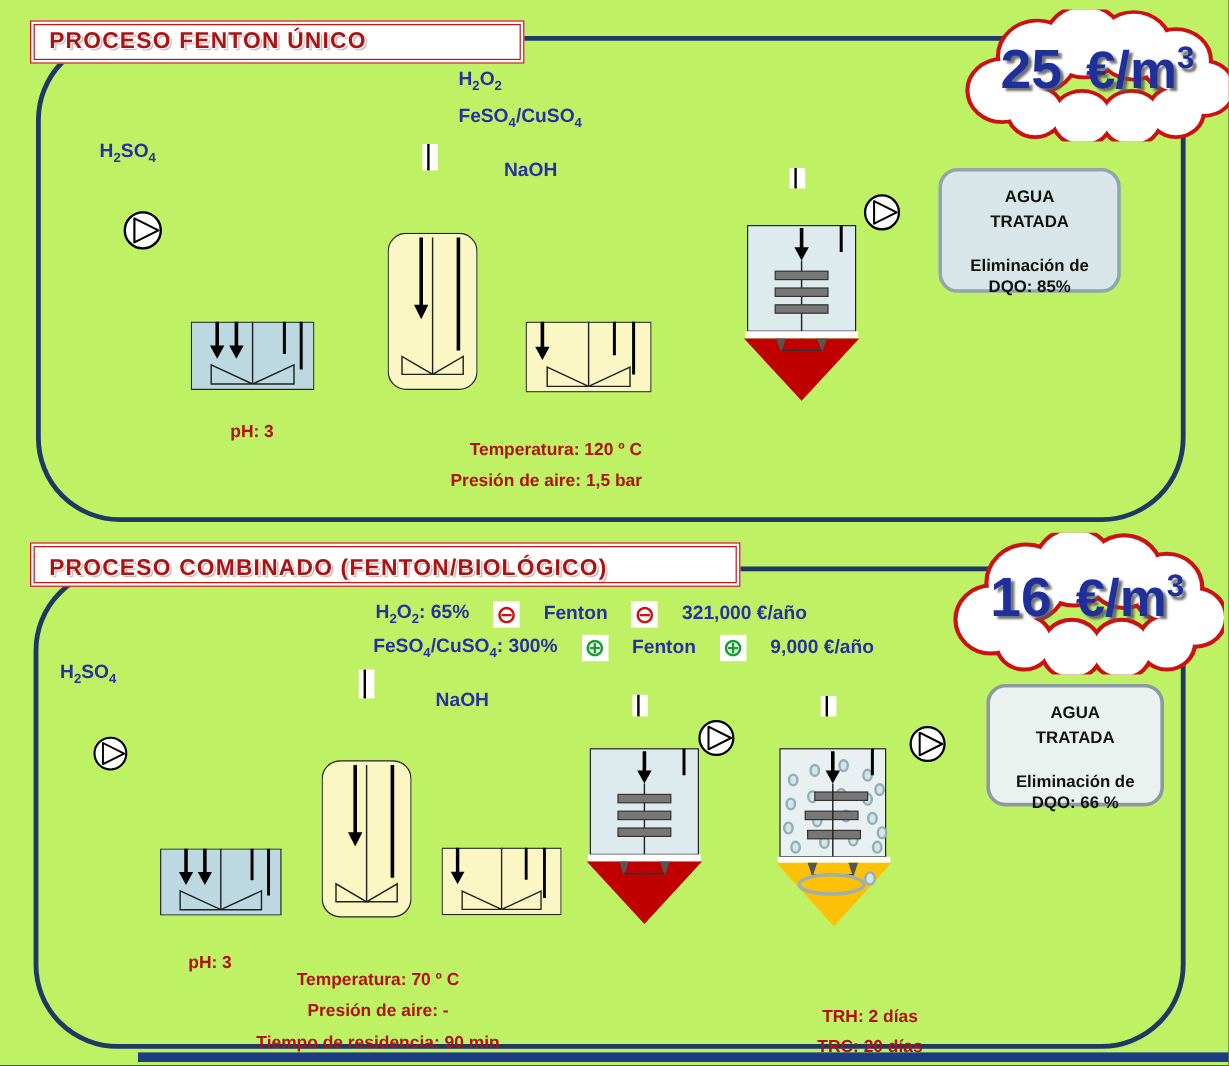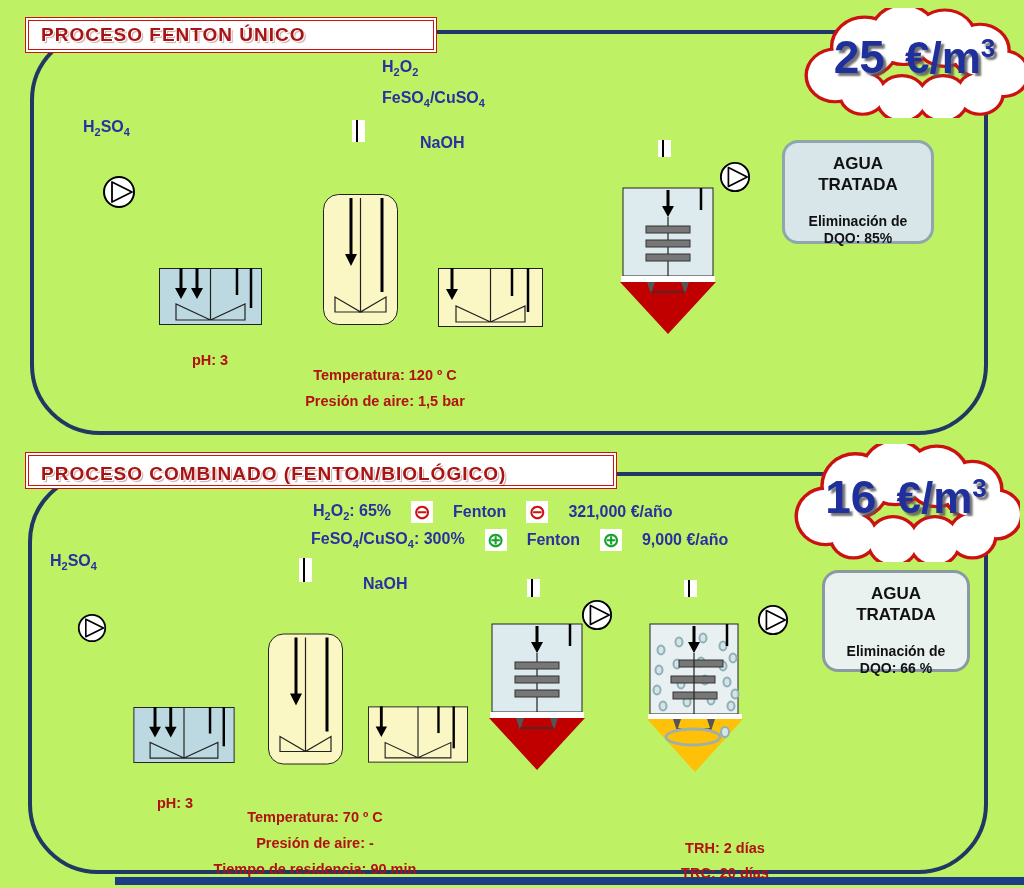--- a/index.html
+++ b/index.html
@@ -14,21 +14,21 @@
   .cloud{position:absolute;}
   .cloud svg{position:absolute;left:0;top:0;width:100%;height:100%;}
   .cost{position:absolute;left:0;width:100%;text-align:center;font-weight:bold;color:#1F2F9B;
         text-shadow:3px 3px 2px rgba(90,90,90,.85);white-space:nowrap;}
   .cost .val{font-size:46px;}
   .cost .unit{font-size:44px;margin-left:20px;}
   .cost sup{font-size:26px;vertical-align:16px;}
   .treated{position:absolute;border:3px solid #8FA6AC;border-radius:16px;background:#D8E6E9;
            text-align:center;box-sizing:border-box;padding-top:10px;color:#111;}
   .treated.alt{background:#EAF2F0;border-color:#8A9AA0;}
-  .treated .t1{font-size:17px;font-weight:bold;line-height:21px;}
+  .treated .t1{font-size:14px;font-weight:bold;line-height:21px;}
   .treated .t2{font-size:14px;font-weight:bold;line-height:17px;}
   .treated .gap{margin-top:18px;}
   .chem{position:absolute;color:#2B2FA0;font-weight:bold;font-size:16px;white-space:nowrap;}
   .chem sub, .dosing sub{font-size:11px;}
   .redlbl{position:absolute;color:#B11111;font-weight:bold;font-size:14.5px;text-align:center;}
   .redlbl div{line-height:26px;}
   .biolbl div{line-height:25px;}
   .dosing{position:absolute;display:flex;align-items:center;gap:20px;color:#2B2FA0;
           font-weight:bold;font-size:16px;white-space:nowrap;}
   .sign{display:inline-flex;align-items:center;justify-content:center;background:#fff;
@@ -89,21 +89,21 @@
     <div class="t2 gap">Eliminación de</div>
     <div class="t2">DQO: 85%</div>
   </div>
 
   <div class="chem" style="left:83px;top:118px;">H<sub>2</sub>SO<sub>4</sub></div>
   <div class="chem" style="left:382px;top:58px;">H<sub>2</sub>O<sub>2</sub></div>
   <div class="chem" style="left:382px;top:89px;">FeSO<sub>4</sub>/CuSO<sub>4</sub></div>
   <div class="chem" style="left:420px;top:134px;">NaOH</div>
 
   <div class="redlbl" style="left:170px;top:352px;width:80px;">pH: 3</div>
-  <div class="redlbl" style="left:235px;top:362px;width:300px;">
+  <div class="redlbl" style="left:235px;top:362px;width:300px;text-align:right;">
     <div>Temperatura: 120 º C</div>
     <div>Presión de aire: 1,5 bar</div>
   </div>
 
   <svg class="abs" style="left:102px;top:175px;" width="34" height="34" viewBox="0 0 34 34">
     <circle cx="17" cy="17" r="15" fill="#fff" stroke="#000" stroke-width="2"></circle>
     <polygon points="10,7 10,27 30,17" fill="#fff" stroke="#000" stroke-width="1.8" stroke-linejoin="round"></polygon>
   </svg>
   <svg class="abs" style="left:719px;top:161px;" width="32" height="32" viewBox="0 0 34 34">
     <circle cx="17" cy="17" r="15" fill="#fff" stroke="#000" stroke-width="2"></circle>

